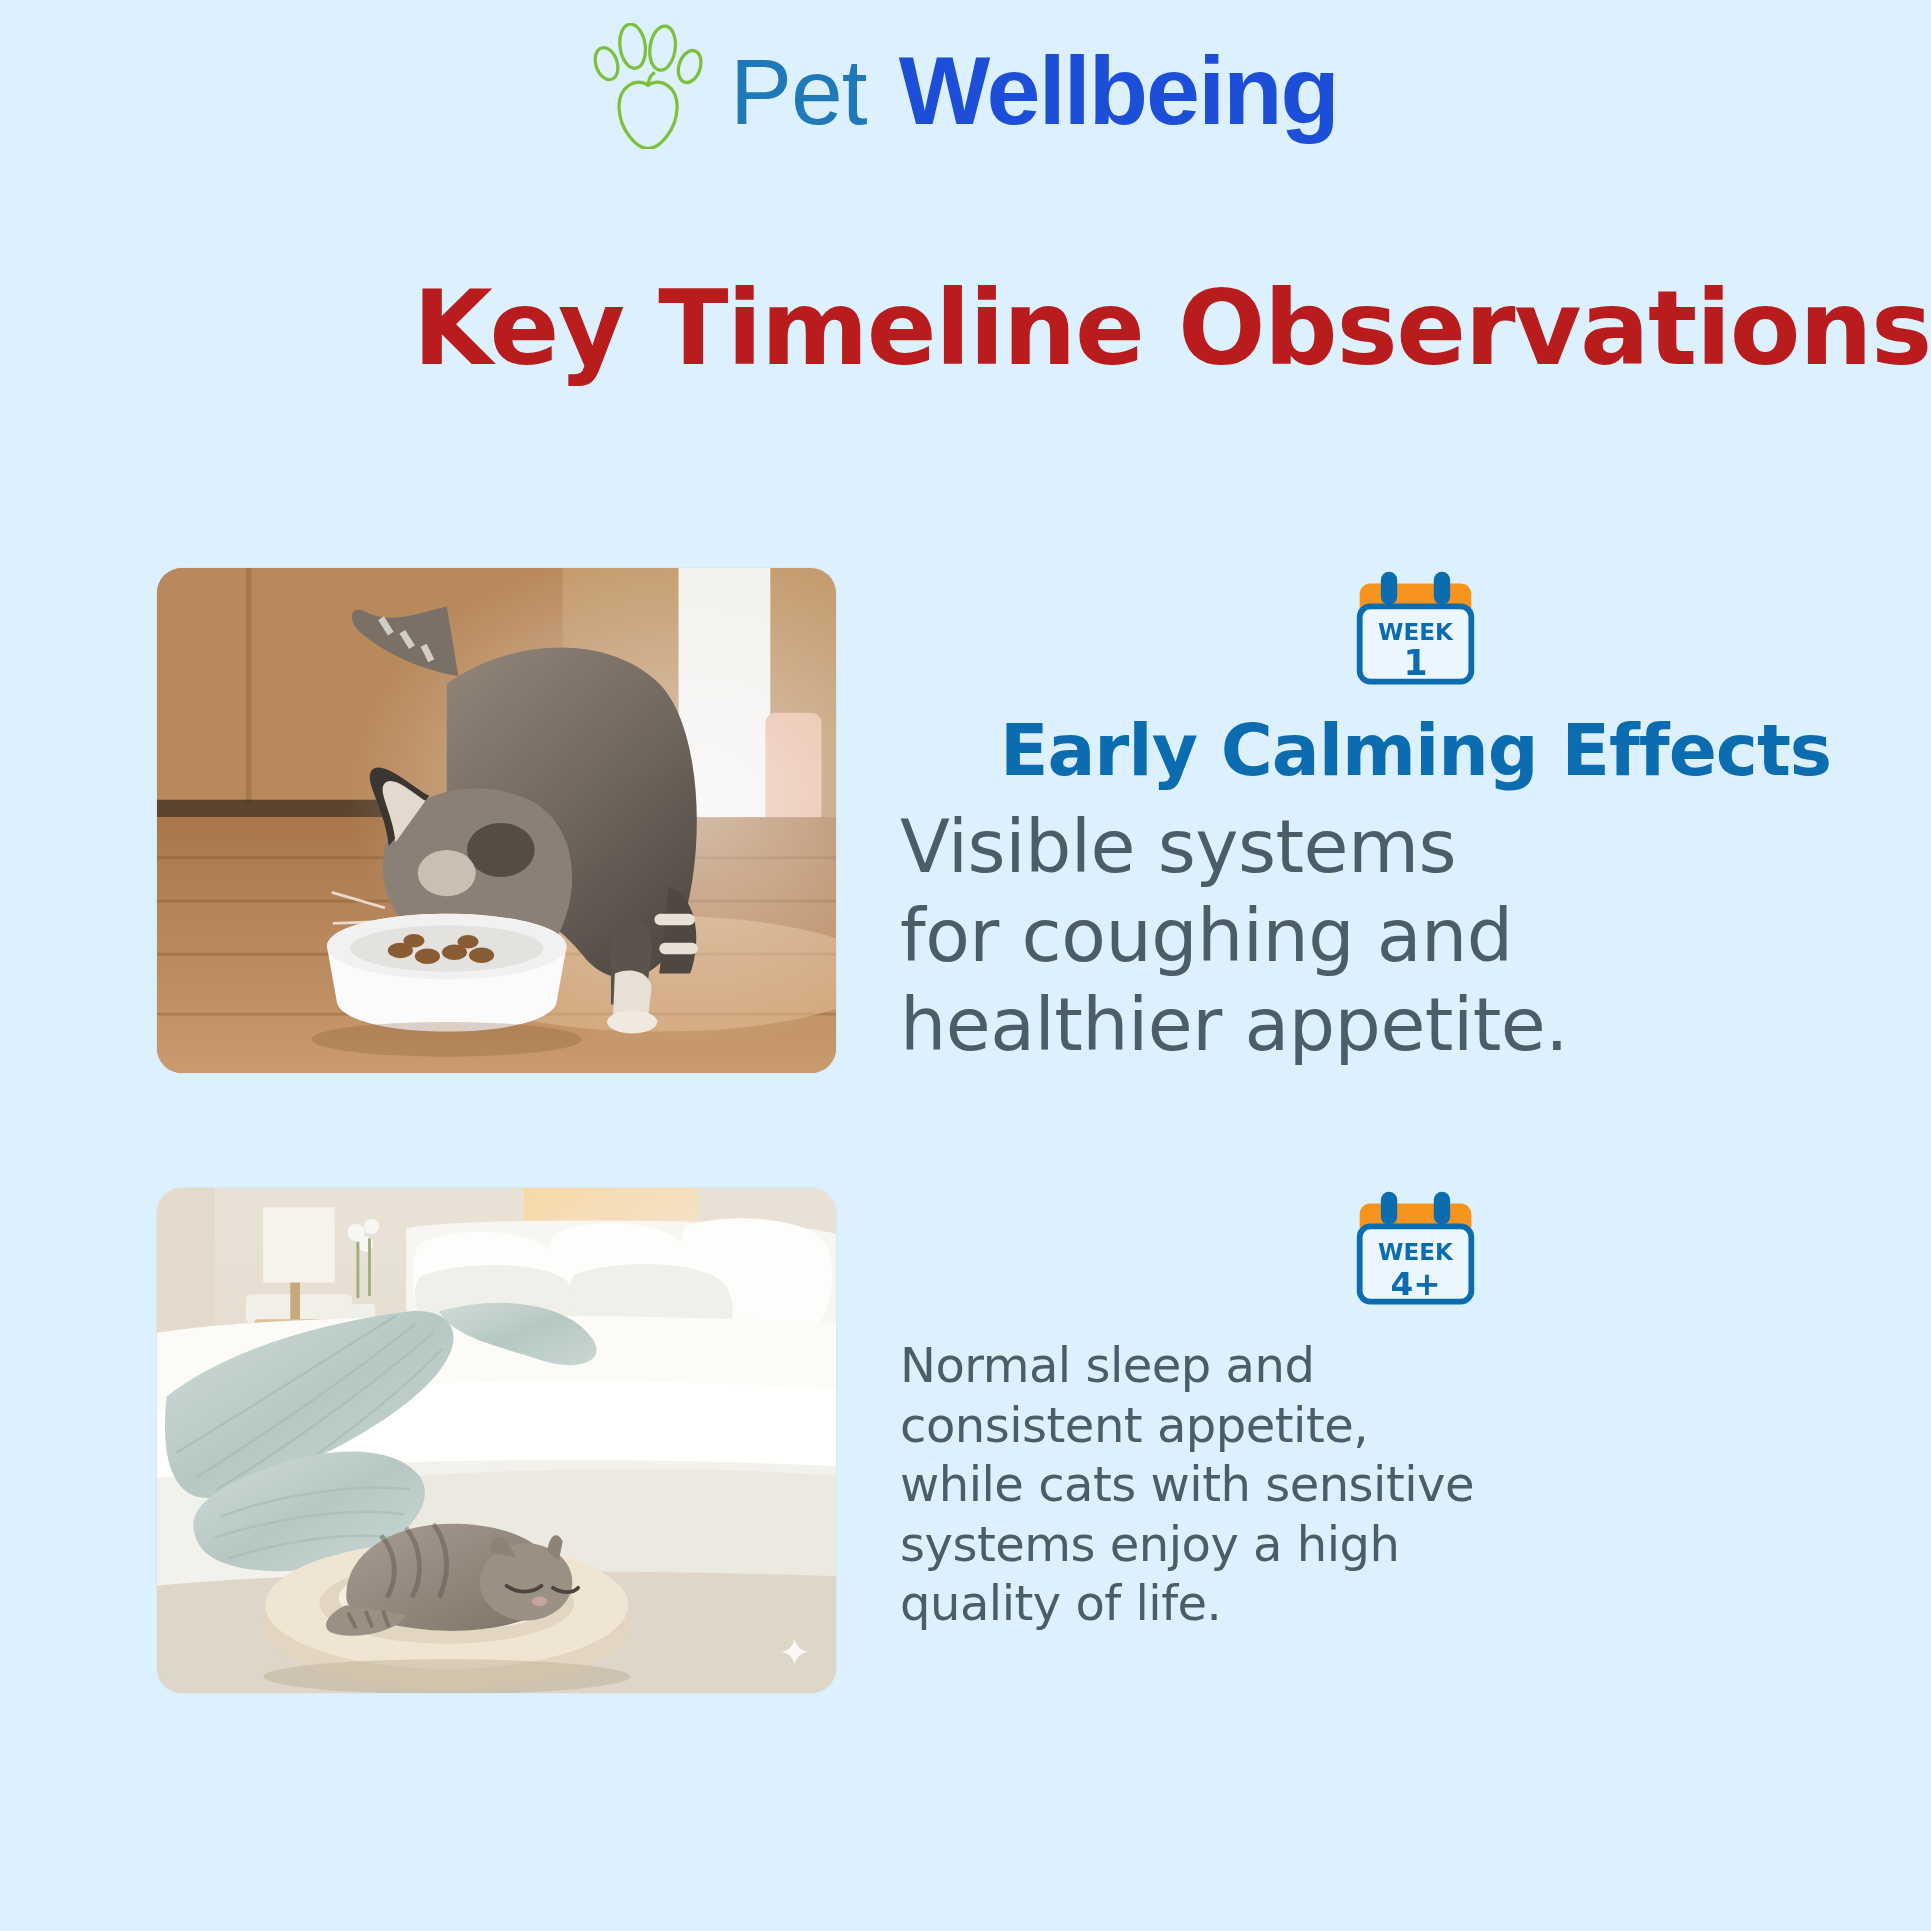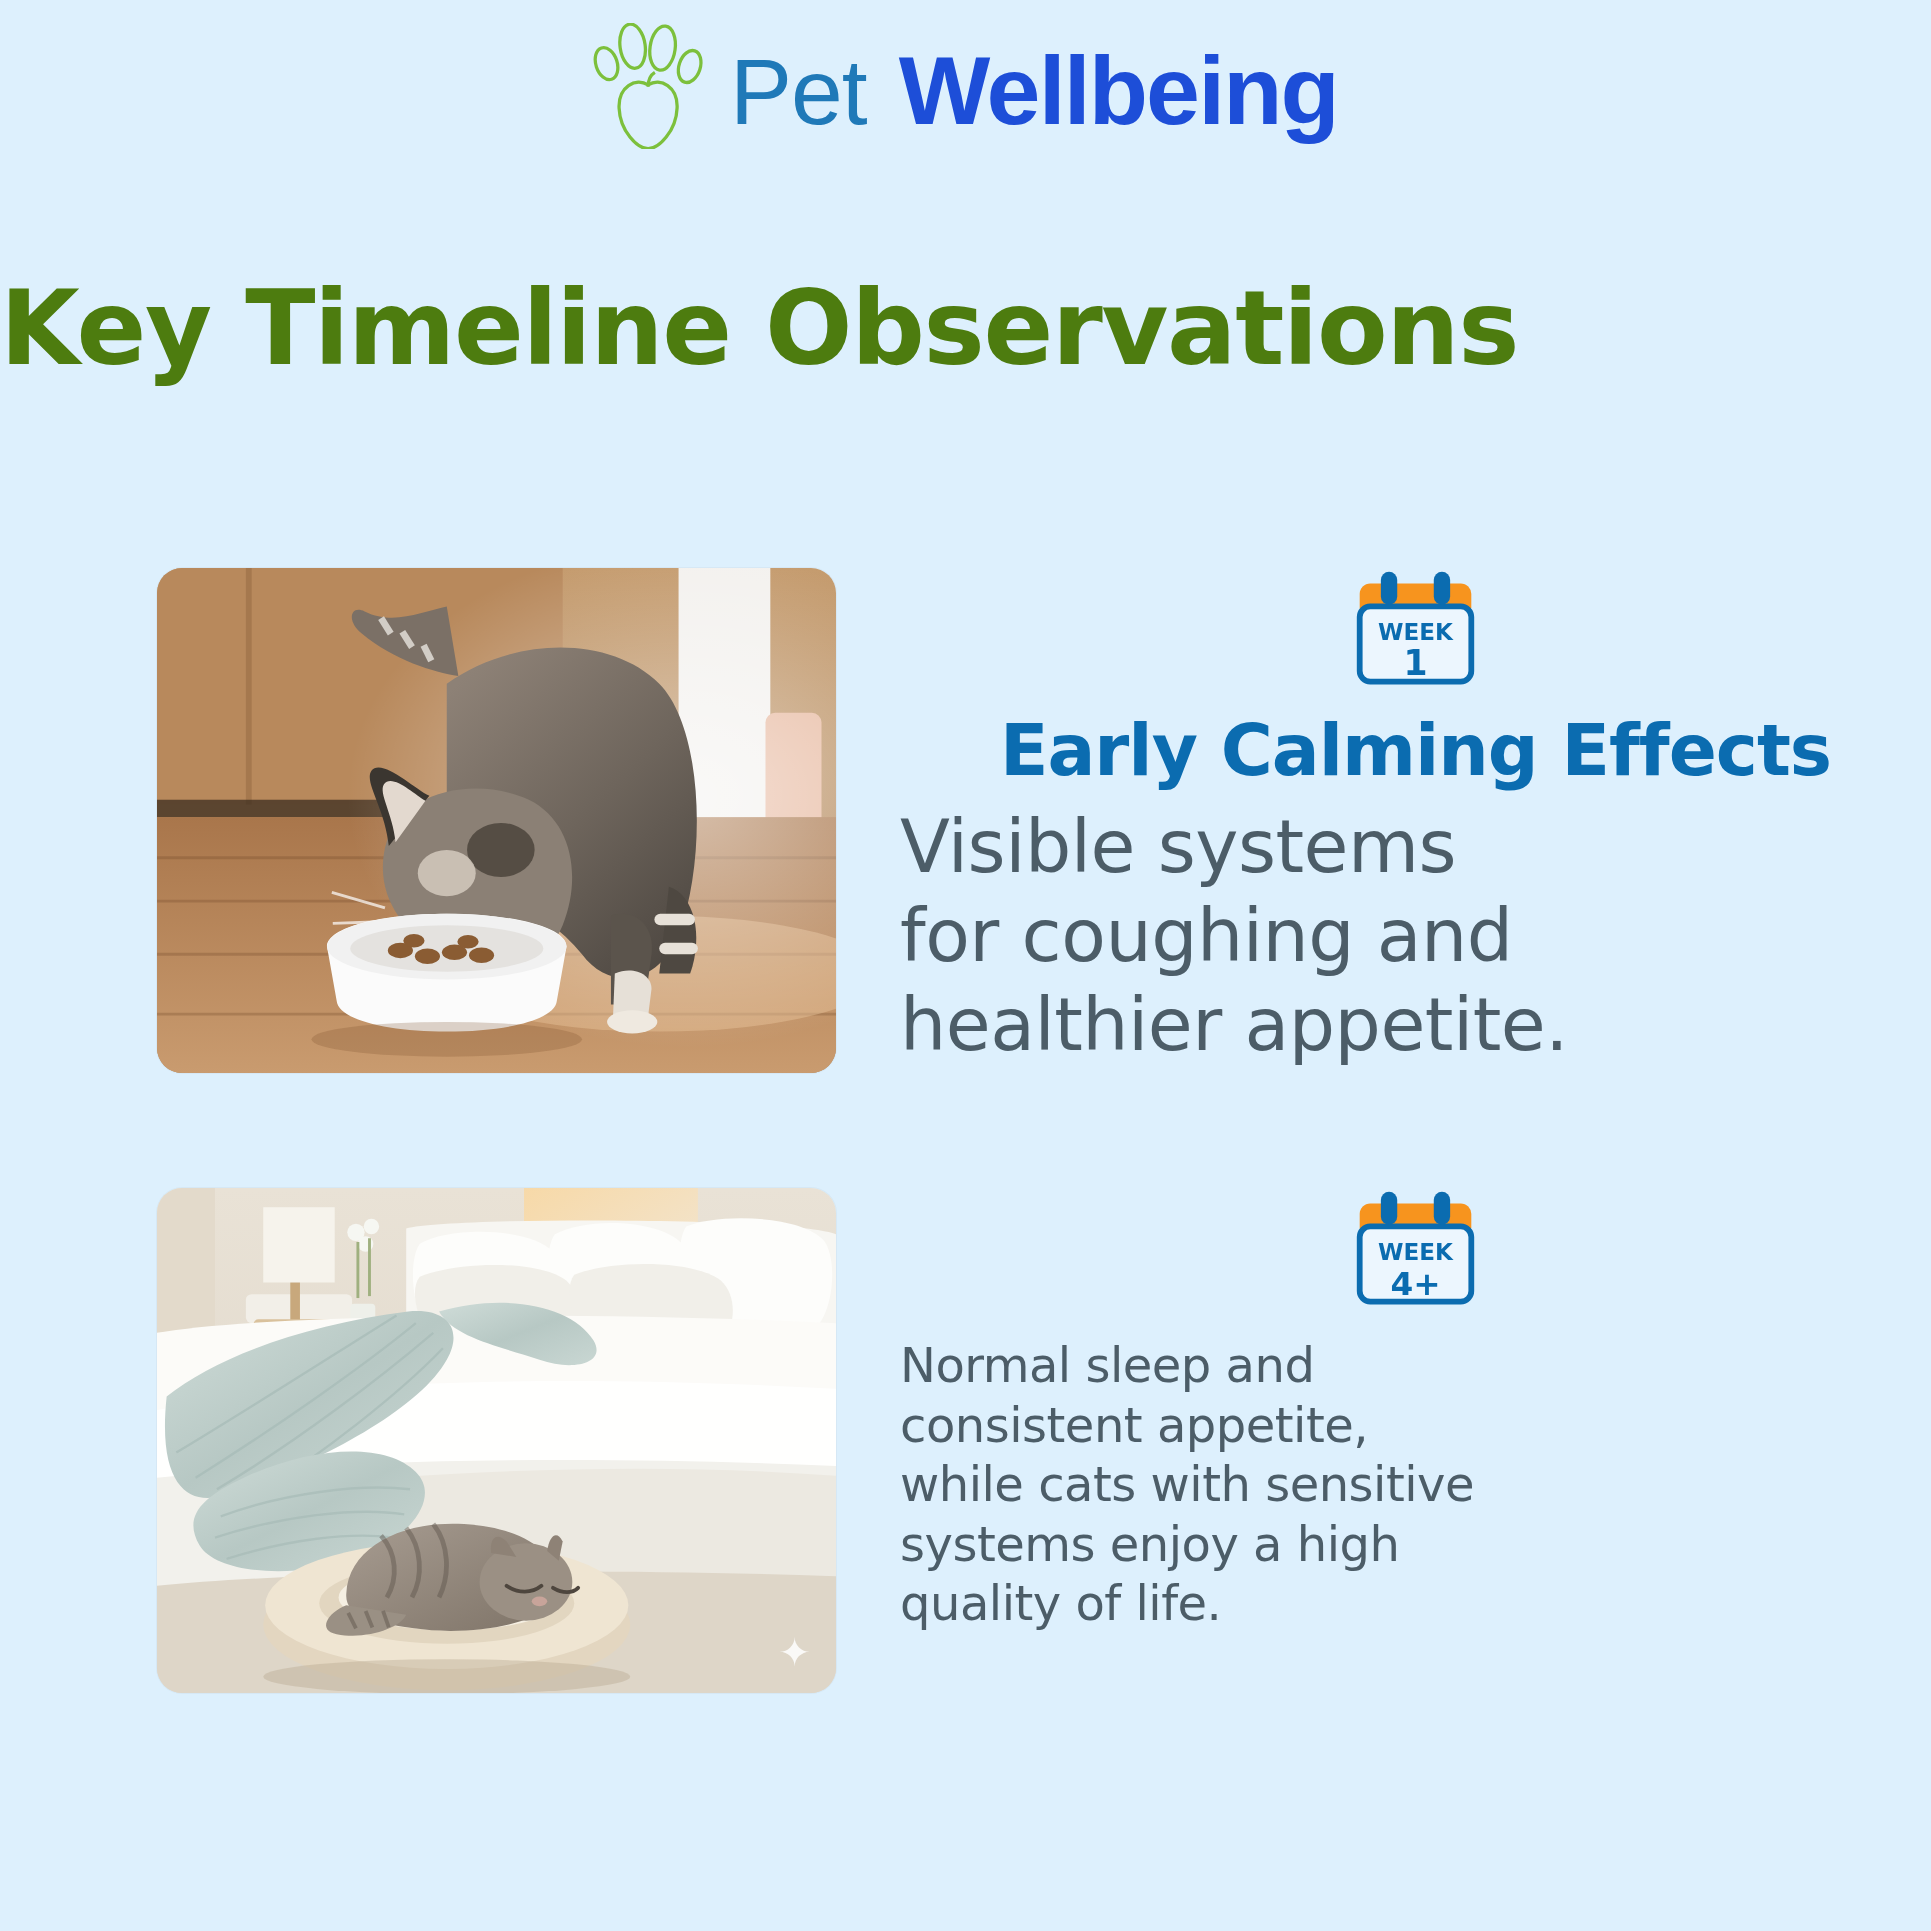--- a/index.html
+++ b/index.html
@@ -62,25 +62,25 @@
     letter-spacing: -1.9px;
     line-height: 1;
   }
 
   
   .page-title {
     position: absolute;
     top: 205px;
     left: 0;
     width: 1931px;
-    text-align: left;
+    text-align: right;
     font-family: "DejaVu Sans", sans-serif;
     font-size: 103px;
     font-weight: 700;
-    color: #4d7c0f;
+    color: #b91c1c;
     letter-spacing: -1.4px;
     line-height: 1.05;
     white-space: nowrap;
   }
 
   
   .rows {
     position: absolute;
     top: 568px;
     left: 0;

